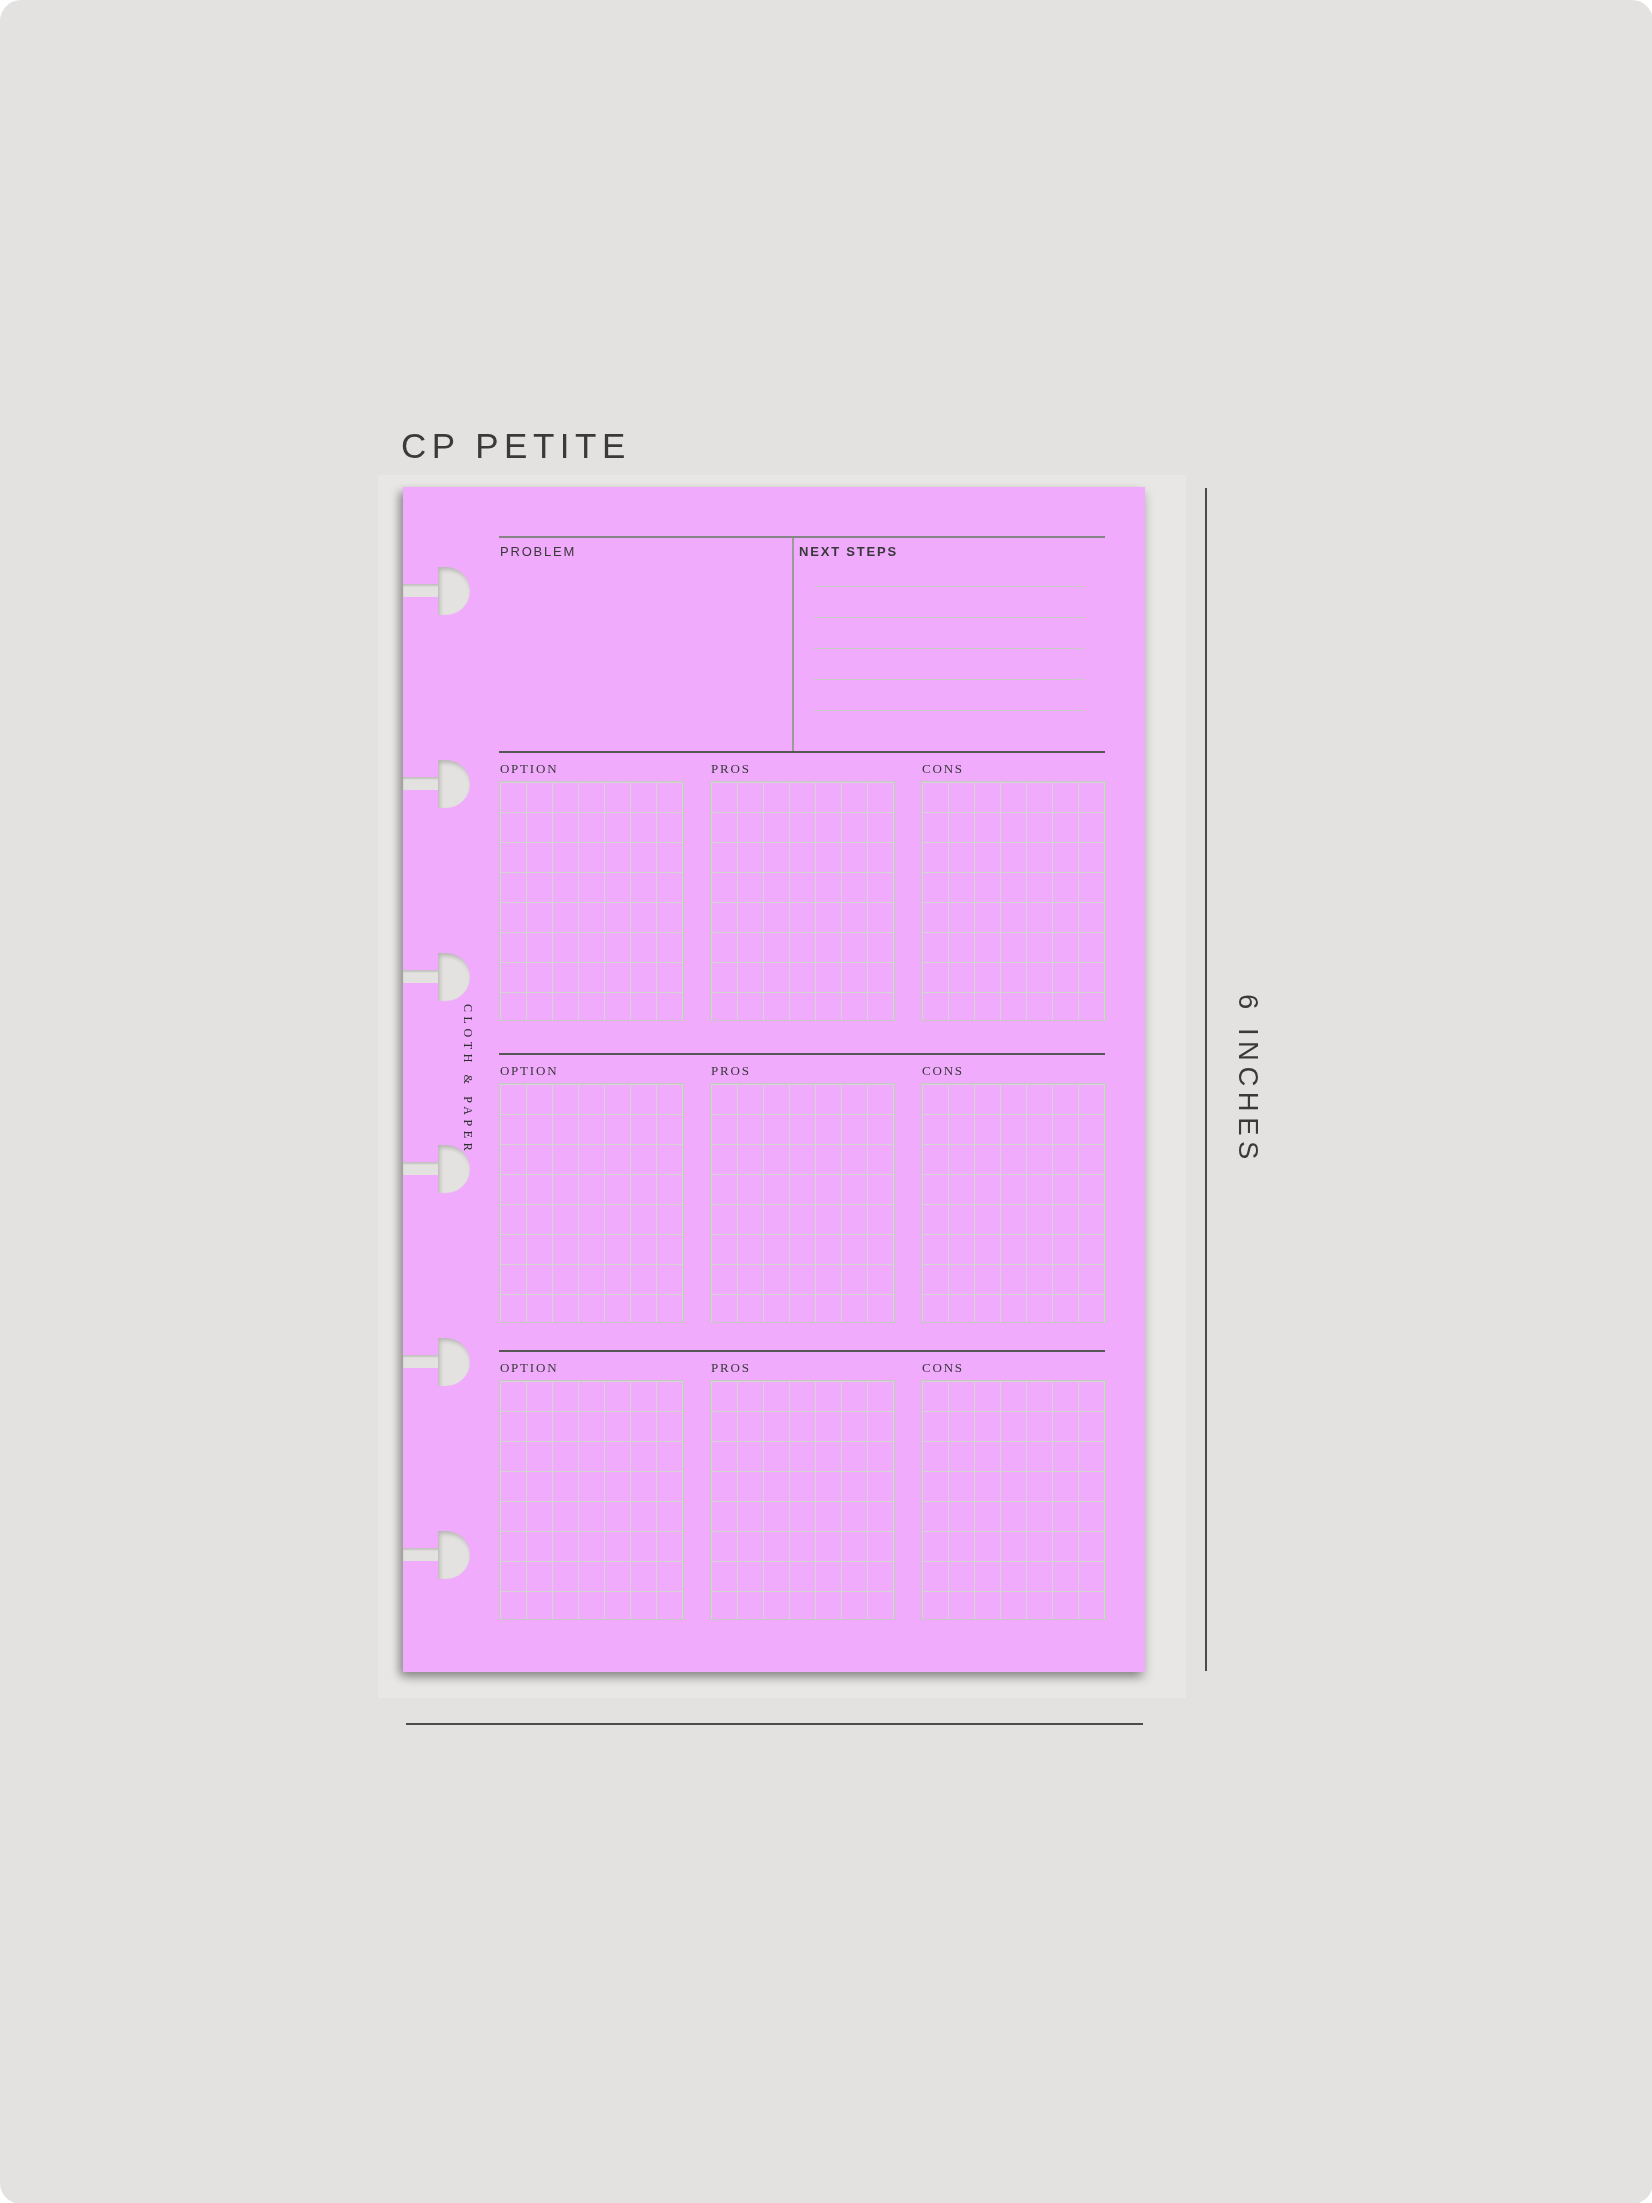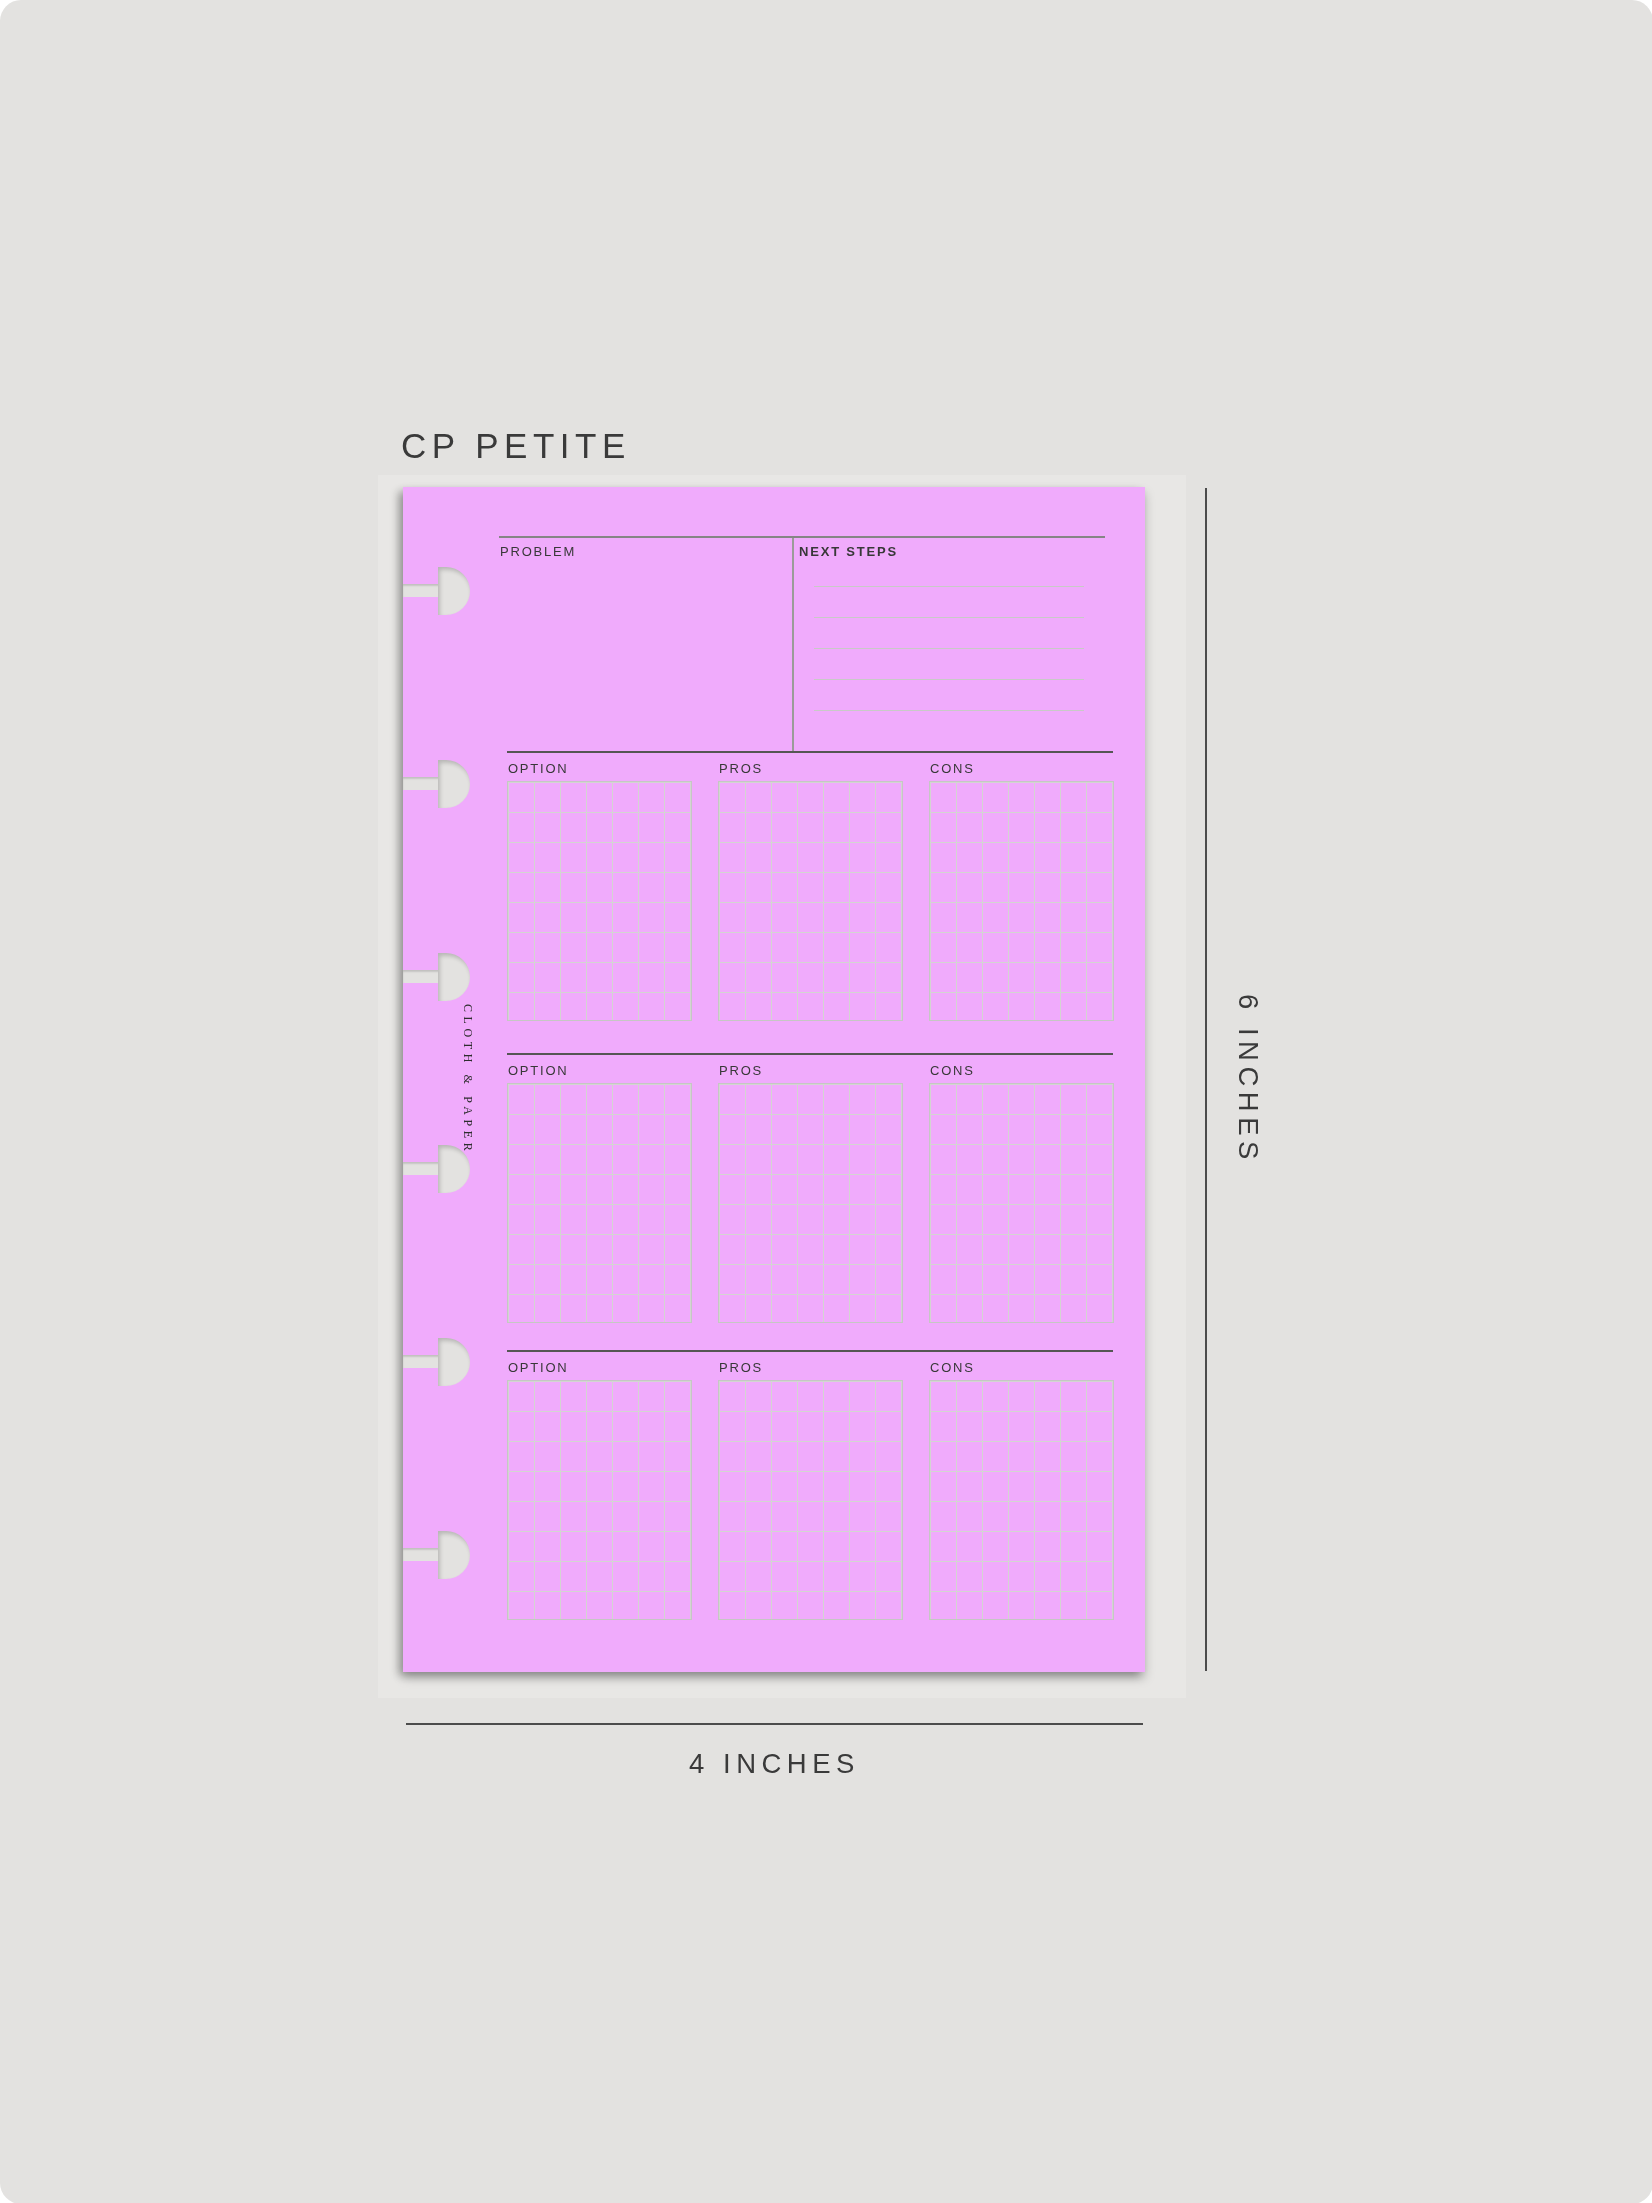--- a/index.html
+++ b/index.html
@@ -33,21 +33,21 @@
   
   .top-rule{position:absolute;left:96px;top:49px;width:606px;height:1.8px;background:#858585;}
   .v-divider{position:absolute;left:389px;top:51px;width:1.8px;height:214px;background:#9b9b99;}
   .hdr-label{position:absolute;top:57px;font-size:13px;letter-spacing:1.8px;color:#383838;white-space:nowrap;}
   .problem-label{left:97px;}
   .nextsteps-label{left:396px;font-weight:bold;}
   .ns-lines{position:absolute;left:411px;top:99px;width:270px;}
   .ns-line{height:0.9px;background:#c9c9c7;margin-bottom:30px;}
 
   
-  .section{position:absolute;left:104px;width:700px;height:270px;}
+  .section{position:absolute;left:96px;width:700px;height:270px;font-family:Liberation Serif, serif;}
   .sec-1{top:264px;} .sec-2{top:566px;} .sec-3{top:863px;}
   .sec-divider{position:absolute;left:0;top:0;width:606px;height:1.8px;background:#565654;}
   .sec-label{position:absolute;top:10px;font-size:13px;letter-spacing:1.8px;color:#383838;white-space:nowrap;}
   .lab-option{left:0.9px;} .lab-pros{left:212px;} .lab-cons{left:423px;}
   .grid-box{
     position:absolute;top:30px;width:185px;height:240px;
     border:0.9px solid #c6c6c4;box-sizing:border-box;background-color:transparent;
     background-image:
       linear-gradient(to right, #d4d4d2 0.9px, transparent 0.9px),
       linear-gradient(to bottom, #d4d4d2 0.9px, transparent 0.9px);
@@ -158,16 +158,15 @@
     </div>
 
   </div>
 
   <div class="measure-v-line"></div>
   <div class="height-label-wrap">
     <div class="height-label">6 INCHES</div>
   </div>
 
   <div class="measure-h-line"></div>
-  <div class="width-label">4 INCHES</div>
 
 </div>
 
 
 </body></html>

